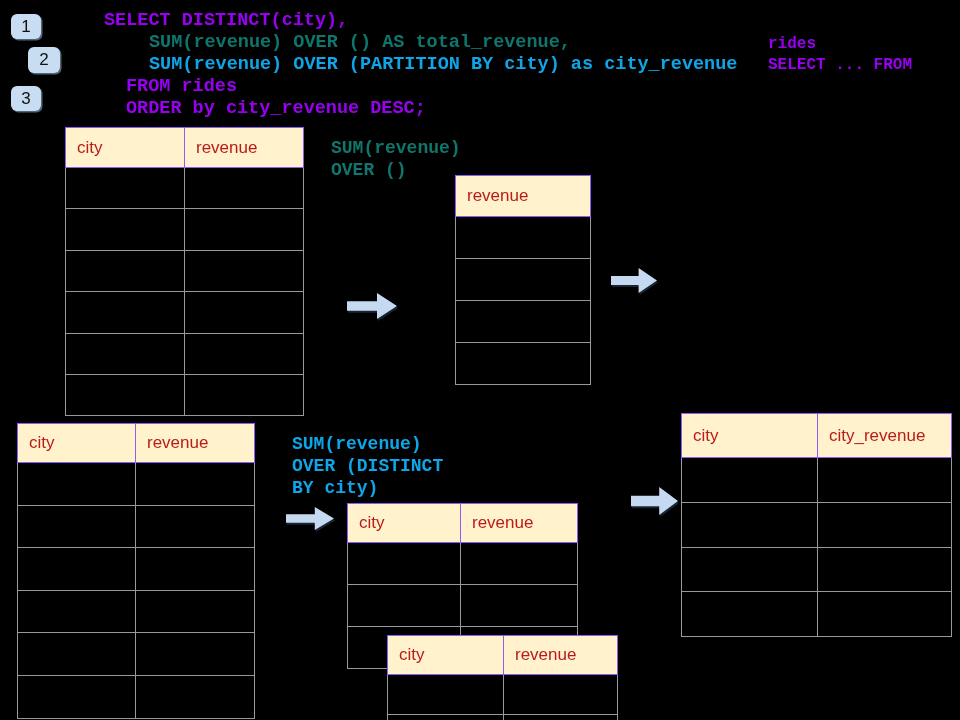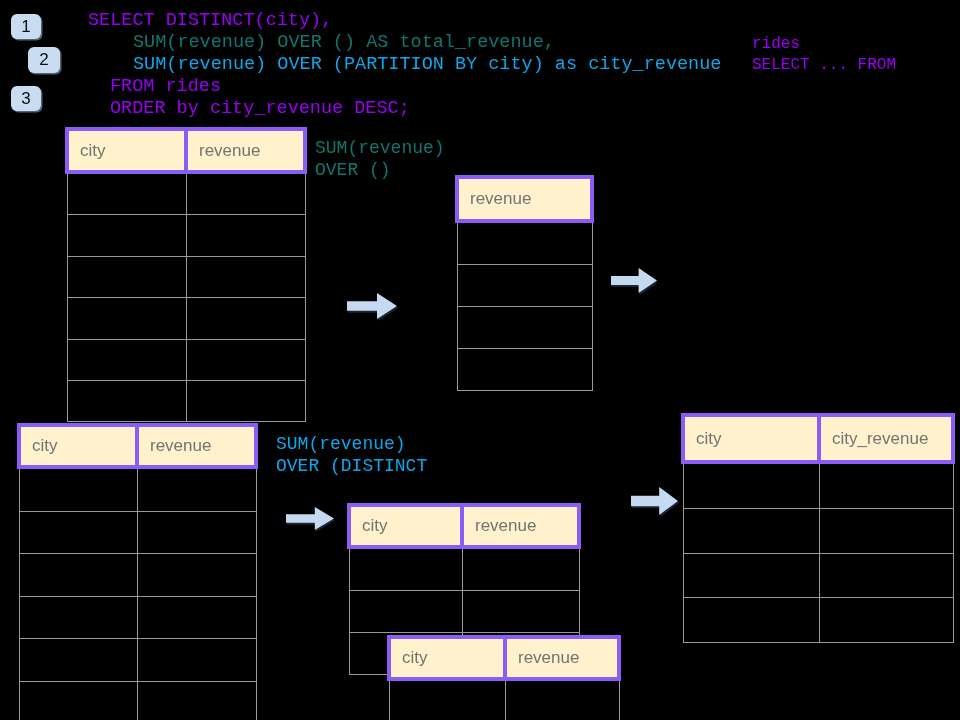--- a/index.html
+++ b/index.html
@@ -10,35 +10,35 @@
   .badge{position:absolute;background:#C9DDF2;border-radius:6px;
          box-shadow:1.5px 1.5px 0 rgba(96,117,143,.85);
          display:flex;align-items:center;justify-content:center;
          font-size:17px;color:#111;}
   .b1{left:11px;top:14px;width:30px;height:25px;}
   .b2{left:28px;top:47px;width:32px;height:26px;}
   .b3{left:11px;top:86px;width:30px;height:25px;}
 
   
   .code{position:absolute;font-family:"Liberation Mono","DejaVu Sans Mono",monospace;
-        font-weight:normal;white-space:pre;}
+        font-weight:bold;white-space:pre;margin-left:16px;}
   .main-code{left:88px;top:10px;font-size:18.5px;line-height:22px;}
   .side-note{left:752px;top:34px;font-size:16px;line-height:21px;}
   .label-total{left:315px;top:137px;font-size:18px;line-height:22px;}
   .label-part{left:276px;top:433px;font-size:18px;line-height:22px;}
   .c-purple{color:#9900F2;}
   .c-red{color:#0f766e;}
   .c-green{color:#0ea5e9;}
   .ind-0{padding-left:0;}
   .ind-1{padding-left:22px;}
   .ind-2{padding-left:45px;}
 
   
   .tbl{position:absolute;border-collapse:collapse;table-layout:fixed;}
-  .tbl th{background:#FFF2CC;border:4px solid #8b5cf6;color:#737373;font-weight:normal;
+  .tbl th{background:#FFF2CC;border:1px solid #8b5cf6;color:#b91c1c;font-weight:normal;
           font-size:17px;text-align:left;padding:0 0 0 11px;vertical-align:middle;}
   .tbl td{border:1px solid #999;background:#000;padding:0;}
   .t1{left:65px;top:127px;width:238px;}  .t1 th{height:39px;} .t1 td{height:40.4px;}
   .t2{left:455px;top:175px;width:135px;} .t2 th{height:40px;} .t2 td{height:41px;}
   .t3{left:17px;top:423px;width:237px;}  .t3 th{height:38px;} .t3 td{height:41.6px;}
   .t4{left:347px;top:503px;width:230px;} .t4 th{height:38px;} .t4 td{height:41px;}
   .t5{left:387px;top:635px;width:230px;z-index:5;} .t5 th{height:38px;} .t5 td{height:39px;}
   .t6{left:681px;top:413px;width:270px;} .t6 th{height:43px;} .t6 td{height:43.8px;}
 
   
@@ -53,21 +53,21 @@
 
 <div class="stage">
 
   <div class="badge b1">1</div>
   <div class="badge b2">2</div>
   <div class="badge b3">3</div>
 
   <div class="code main-code"><div class="code-line c-purple ind-0">SELECT DISTINCT(city),</div><div class="code-line c-red ind-2">SUM(revenue) OVER () AS total_revenue,</div><div class="code-line c-green ind-2">SUM(revenue) OVER (PARTITION BY city) as city_revenue</div><div class="code-line c-purple ind-1">FROM rides</div><div class="code-line c-purple ind-1">ORDER by city_revenue DESC;</div></div>
   <div class="code side-note"><div class="code-line c-purple ind-0">rides</div><div class="code-line c-purple ind-0">SELECT ... FROM</div></div>
   <div class="code label-total"><div class="code-line c-red ind-0">SUM(revenue)</div><div class="code-line c-red ind-0">OVER ()</div></div>
-  <div class="code label-part"><div class="code-line c-green ind-0">SUM(revenue)</div><div class="code-line c-green ind-0">OVER (DISTINCT</div></div>
+  <div class="code label-part"><div class="code-line c-green ind-0">SUM(revenue)</div><div class="code-line c-green ind-0">OVER (DISTINCT</div><div class="code-line c-green ind-0">BY city)</div></div>
 
   <table class="tbl t1">
     <colgroup>
         <col style="width:119px">
         <col style="width:119px">
       </colgroup>
     <thead>
         <tr>
       <th>city</th>
       <th>revenue</th>

